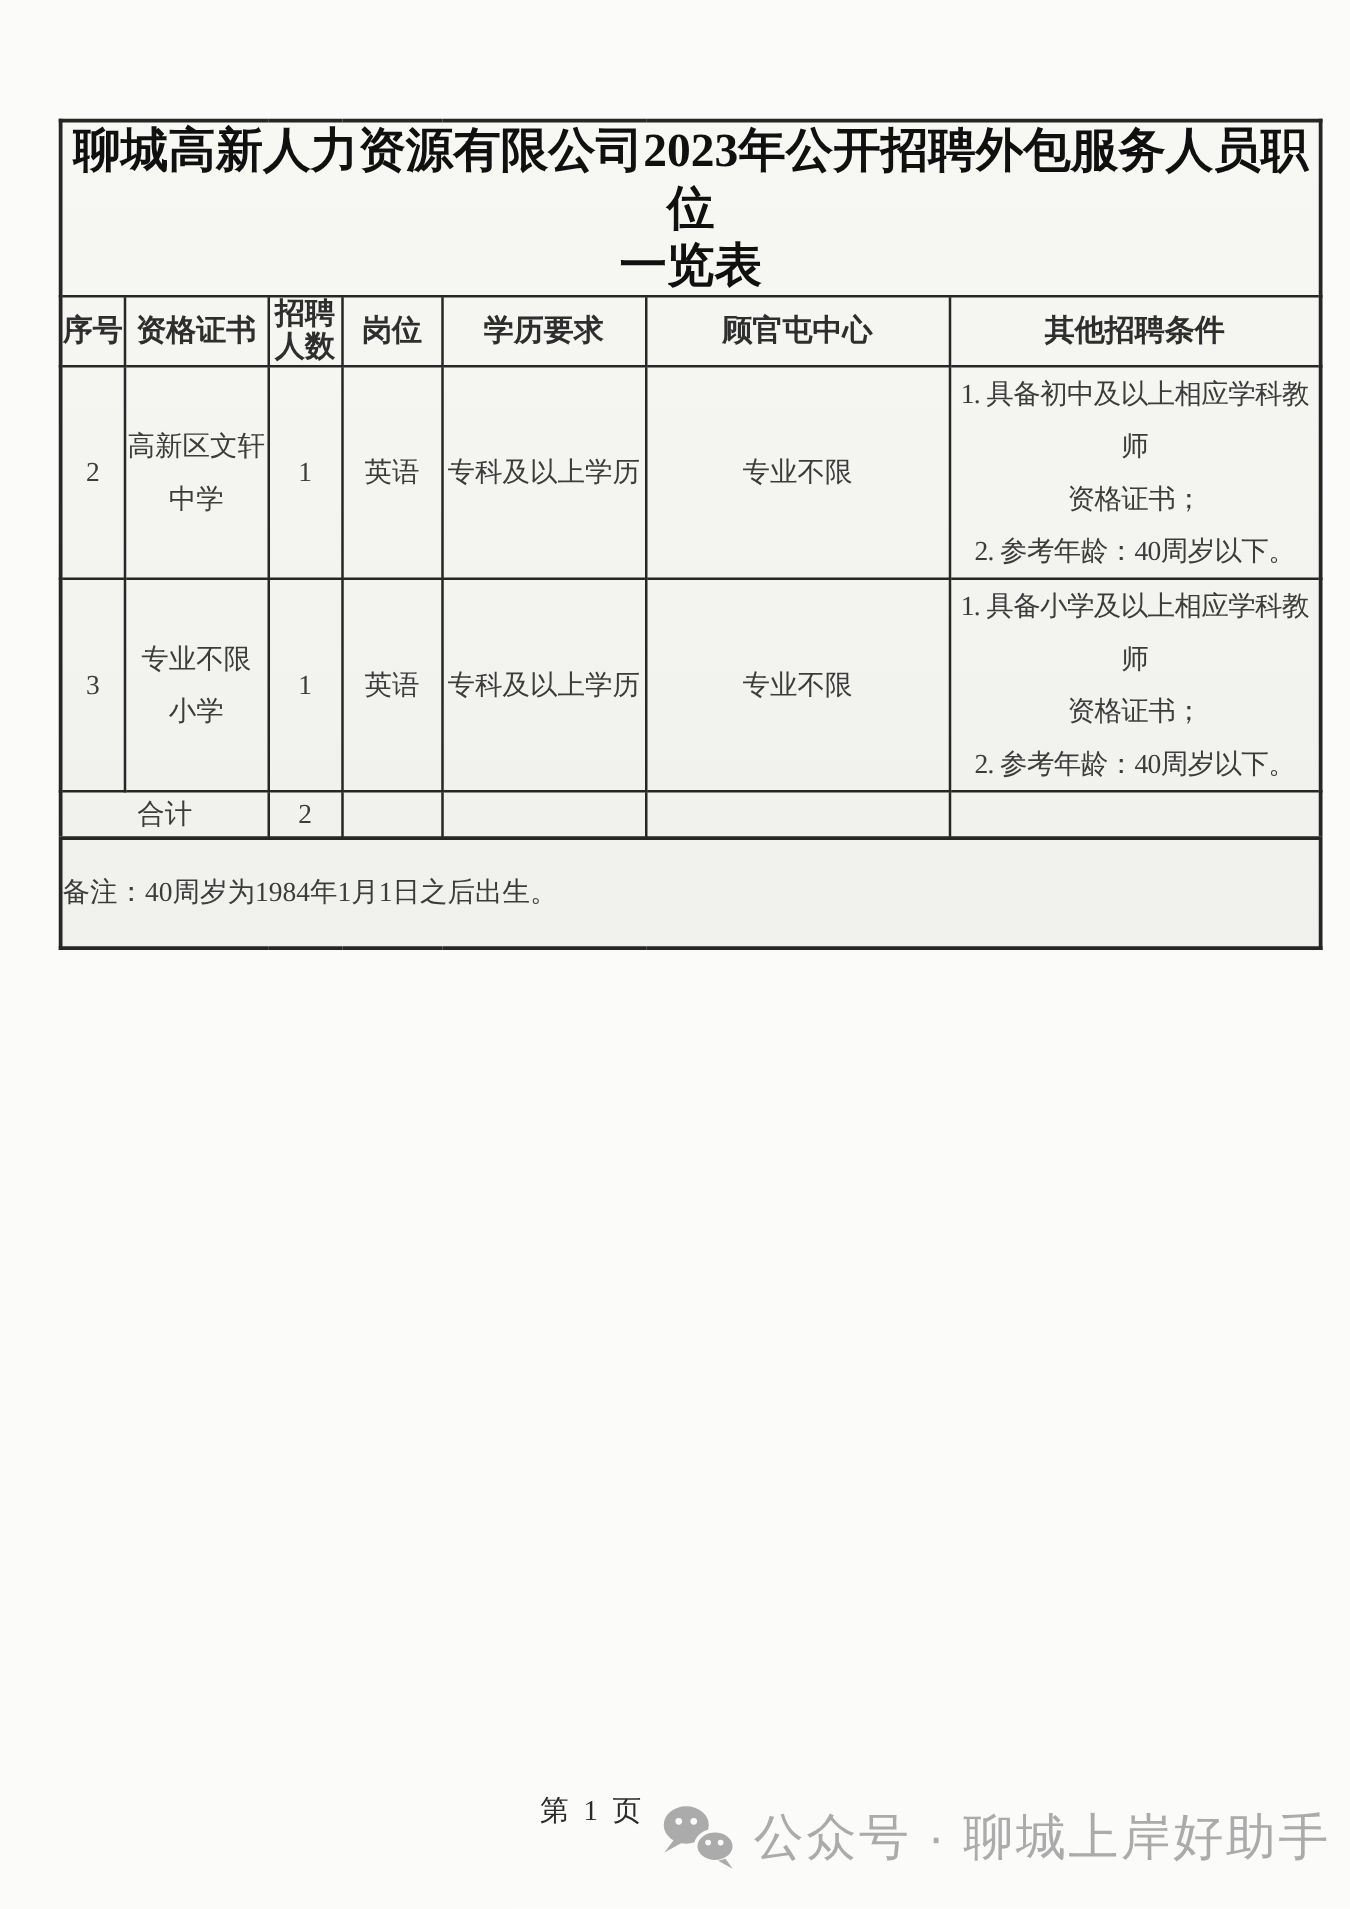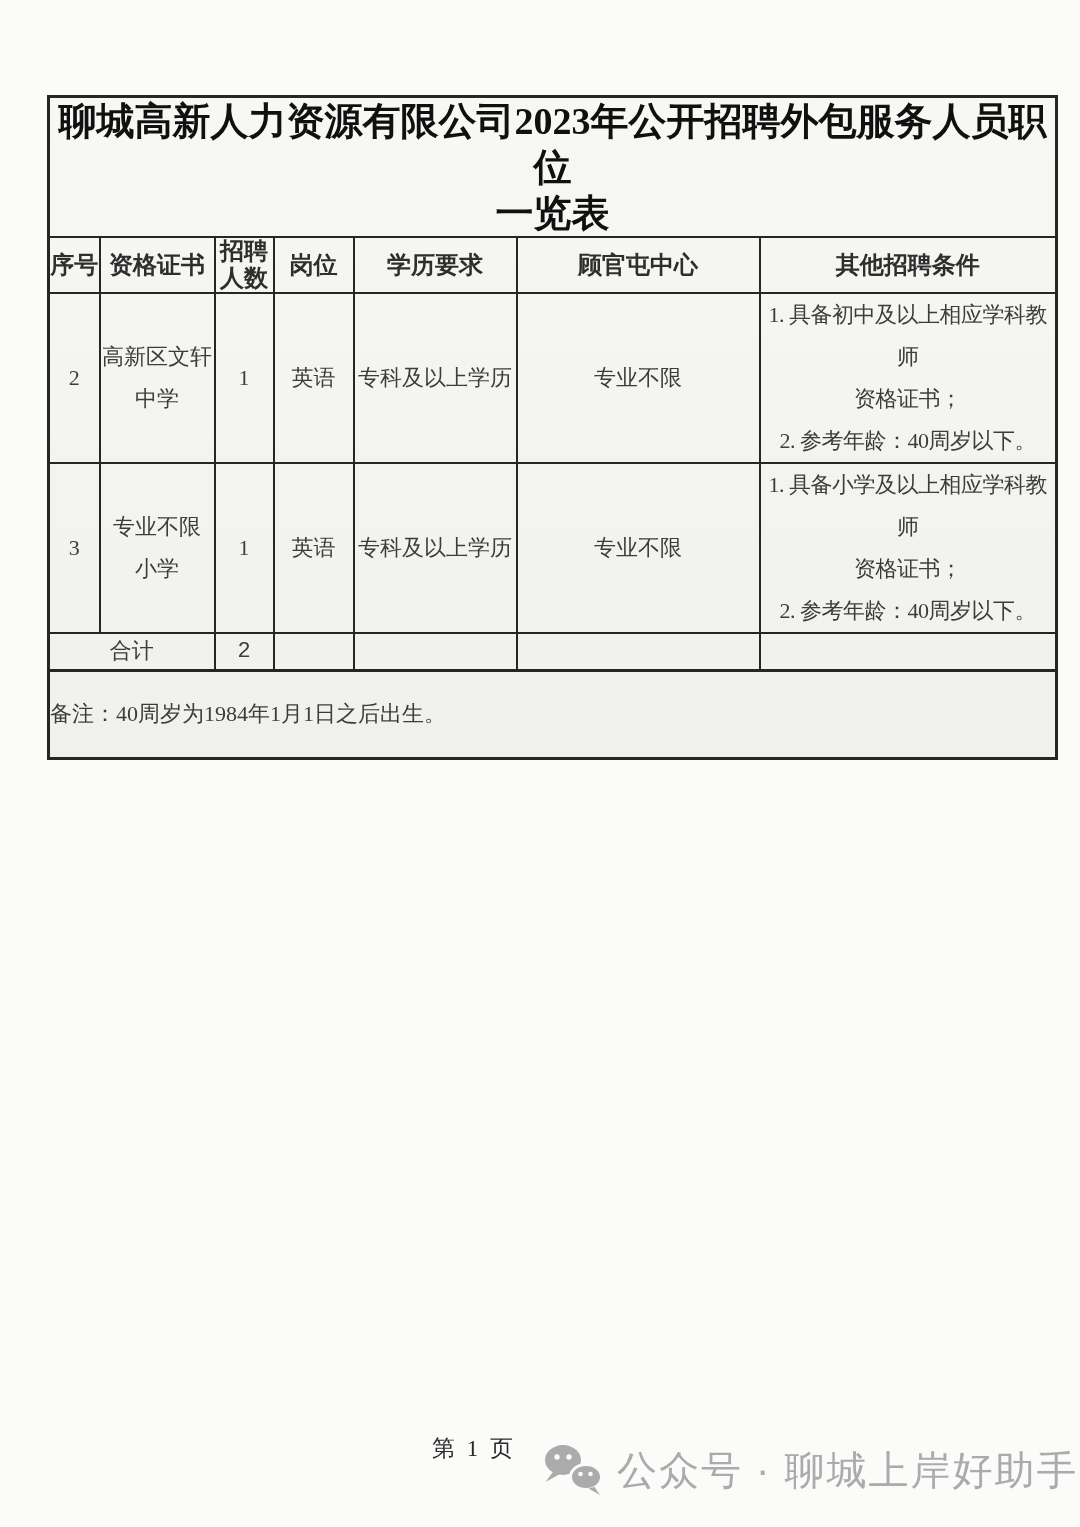--- a/index.html
+++ b/index.html
@@ -63,21 +63,21 @@
   }
   tr.data-row.r2{height:83px;}
   tr.data-row.r3{height:135px;}
   td.cell-other{
     text-align:left;
     font-size:21px;
     line-height:30px;
     letter-spacing:-0.5px;
     padding:0 4px 0 7px;
   }
-  tr.total-row{height:37px;font-family:Liberation Mono, monospace;}
+  tr.total-row{height:37px;}
   tr.total-row td{
     font-size:22px;
     text-align:center;
     color:var(--cell-text);
   }
   tr.note-row td{
     height:85px;
     font-size:22px;
     text-align:left;
     white-space:pre-line;
@@ -88,21 +88,21 @@
     position:absolute;
     left:0;top:1433px;width:948px;
     text-align:center;
     font-size:23px;
     letter-spacing:3px;
     color:var(--pagenum-text);
     z-index:2;
   }
   .watermark{
     position:absolute;
-    left:542px;top:1443px;
+    left:528px;top:1443px;
     display:flex;
     align-items:flex-start;
     z-index:1;
     color:var(--watermark);
   }
   .watermark .wm-icon{width:63px;height:55px;flex:0 0 auto;}
   .watermark .wm-text{
     font-family:"Liberation Sans","DejaVu Sans",sans-serif;
     font-size:40px;
     line-height:55px;

